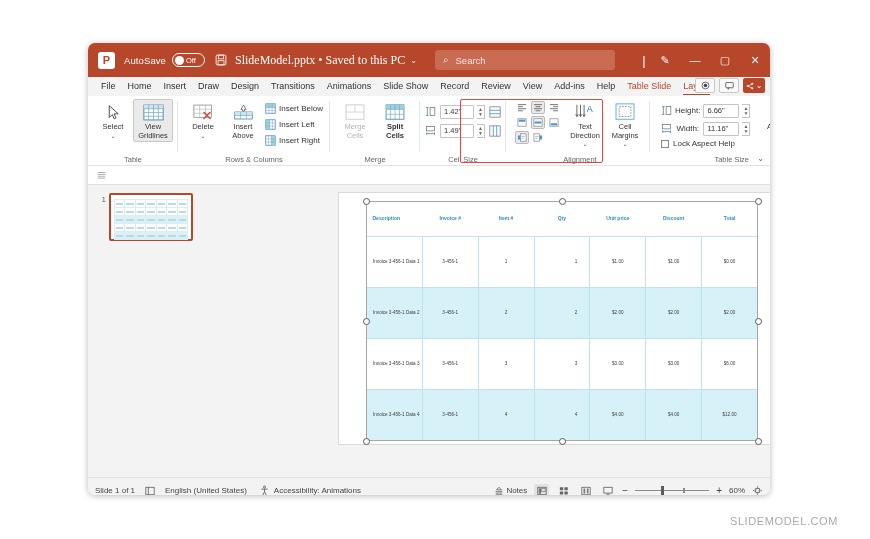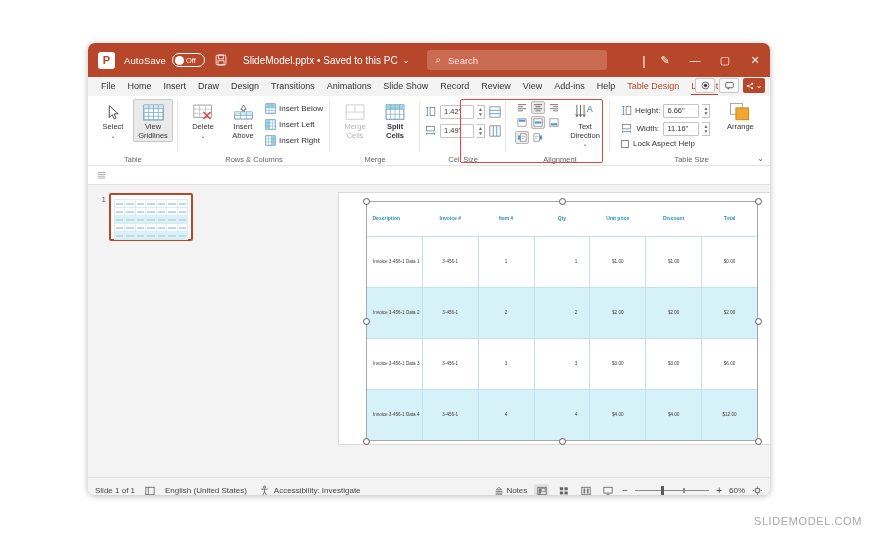--- a/index.html
+++ b/index.html
@@ -38,21 +38,21 @@
     width: 33px; height: 14px; border-radius: 8px;
     border: 1px solid #ffffff; margin-left: 6px;
     position: relative; display: flex; align-items: center;
   }
   .toggle .knob {
     width: 9px; height: 9px; border-radius: 50%; background: #fff;
     margin-left: 2px;
   }
   .toggle .off { color: #fff; font-size: 7.5px; margin-left: 2px; }
   .save-ico { margin-left: 10px; color:#fff; opacity:.95; }
-  .doc-title { color: #fff; font-size: 10px; margin-left: 16px; white-space: nowrap; }
+  .doc-title { color: #fff; font-size: 12px; margin-left: 8px; white-space: nowrap; font-family: Liberation Serif, serif; }
   .chev { color: #fff; font-size: 8px; margin-left: 5px; }
   .searchbox {
     margin-left: 18px; width: 180px; height: 20px;
     background: #c96a52; border-radius: 3px;
     display: flex; align-items: center;
   }
   .searchbox .mag { margin-left: 8px; color: #ffe6df; font-size: 10px; }
   .searchbox .ph { color: #ffe6df; font-size: 9.5px; margin-left: 7px; }
   .tb-right { position: absolute; right: 0; top: 0; height: 34px; display: flex; align-items: center; }
   .tb-right > div { color: #fff; font-size: 11px; width: 30px; text-align: center; opacity:.95; }
@@ -193,21 +193,21 @@
   .sb { font-size: 8px; color:#444; white-space:nowrap; }
   .sb-right { position:absolute; right: 7px; display:flex; align-items:center; gap: 7px; }
   .viewbtn { width:15px; height:14px; display:flex; align-items:center; justify-content:center;
              border-radius:2px; font-size:9px; color:#444; }
   .viewbtn.sel { background:#e2e2e2; }
   .zoomtrack { width: 74px; height:1.5px; background:#8c8c8c; position:relative; }
   .zoomthumb { position:absolute; left: 26px; top:-4px; width:3px; height:10px; background:#5a5a5a; }
   .zoomtick { position:absolute; left: 48px; top:-1.5px; width:1.5px; height:4.5px; background:#8c8c8c; }
 
   .watermark {
-    position:absolute; right: 8px; bottom: 12px;
+    position:absolute; right: 32px; bottom: 12px;
     font-size: 11px; color:#a9a9a9; letter-spacing: .6px;
   }
 </style>
 </head>
 <body>
 
 <div id="window">
 
   <div class="titlebar">
     <div class="pp-logo">P</div>
@@ -243,21 +243,21 @@
     <span class="tab">Draw</span>
     <span class="tab">Design</span>
     <span class="tab">Transitions</span>
     <span class="tab">Animations</span>
     <span class="tab">Slide Show</span>
     <span class="tab">Record</span>
     <span class="tab">Review</span>
     <span class="tab">View</span>
     <span class="tab">Add-ins</span>
     <span class="tab">Help</span>
-    <span class="tab ctx">Table Design</span>
+    <span class="tab ctx">Table Slide</span>
     <span class="tab active">Layout</span>
     <div class="tabrow-right">
       <div class="tb-sq">
         <svg width="9" height="9" viewBox="0 0 12 12">
             <circle cx="6" cy="6" r="4.6" fill="none" stroke="#444" stroke-width="1"></circle>
             <circle cx="6" cy="6" r="2.3" fill="#444"></circle>
           </svg>
       </div>
       <div class="tb-sq">
         <svg width="9" height="9" viewBox="0 0 12 12">
@@ -488,20 +488,31 @@
           <div class="ic">
             <svg width="22" height="18" viewBox="0 0 24 20">
               <path d="M3 2 V15 M3 15 L1.6 12.6 M3 15 L4.4 12.6" stroke="#5a5a5a" stroke-width="1"></path>
               <path d="M7 2 V15 M7 15 L5.6 12.6 M7 15 L8.4 12.6" stroke="#5a5a5a" stroke-width="1"></path>
               <path d="M11 2 V15 M11 15 L9.6 12.6 M11 15 L12.4 12.6" stroke="#5a5a5a" stroke-width="1"></path>
               <text x="14" y="10" font-size="10" fill="#2f79a8" font-family="Liberation Sans, sans-serif">A</text>
             </svg>
           </div>
           <div class="lb" style="white-space:pre-line">Text
 Direction</div>
+          <div class="dd">⌄</div>
+        </div>
+        <div class="bigbtn">
+          <div class="ic">
+            <svg width="20" height="18" viewBox="0 0 22 20">
+              <rect x="1" y="1" width="20" height="17" fill="#fff" stroke="#4a9bd1" stroke-width=".9"></rect>
+              <rect x="4.5" y="4" width="13" height="11" fill="none" stroke="#7a7a7a" stroke-width=".8" stroke-dasharray="2 1.2"></rect>
+            </svg>
+          </div>
+          <div class="lb" style="white-space:pre-line">Cell
+Margins</div>
           <div class="dd">⌄</div>
         </div>
       </div>
       <div class="glabel">Alignment</div>
     </div>
 
     <div class="group last" style="padding-left:6px;">
       <div class="items" style="align-items:flex-start;">
         <div style="display:flex;flex-direction:column;gap:3px;padding-top:4px;">
           <div style="display:flex;align-items:center;gap:3px;">
@@ -771,21 +782,21 @@
     <span class="sb">Slide 1 of 1</span>
     <svg width="10" height="10" viewBox="0 0 12 12" style="margin-left:10px">
       <rect x="1" y="1.5" width="10" height="9" fill="none" stroke="#555" stroke-width=".9"></rect>
       <path d="M4 1.5 V10.5" stroke="#555" stroke-width=".9"></path>
     </svg>
     <span class="sb" style="margin-left:10px">English (United States)</span>
     <svg width="11" height="11" viewBox="0 0 12 12" style="margin-left:12px">
       <circle cx="6" cy="2.2" r="1.1" fill="none" stroke="#555" stroke-width=".9"></circle>
       <path d="M2.5 4.5 H9.5 M6 4.5 V7.5 M6 7.5 L4 11 M6 7.5 L8 11" stroke="#555" stroke-width=".9" fill="none"></path>
     </svg>
-    <span class="sb" style="margin-left:4px">Accessibility: Investigate</span>
+    <span class="sb" style="margin-left:4px">Accessibility: Animations</span>
 
     <div class="sb-right">
       <div style="display:flex;align-items:center;gap:2px;">
         <svg width="10" height="10" viewBox="0 0 12 12">
           <path d="M6 1.5 L9 4.5 H3 Z" fill="none" stroke="#555" stroke-width=".9"></path>
           <path d="M2 6.5 H10 M2 8.5 H10 M2 10.5 H10" stroke="#555" stroke-width=".9"></path>
         </svg>
         <span class="sb">Notes</span>
       </div>
       <div class="viewbtn sel">

